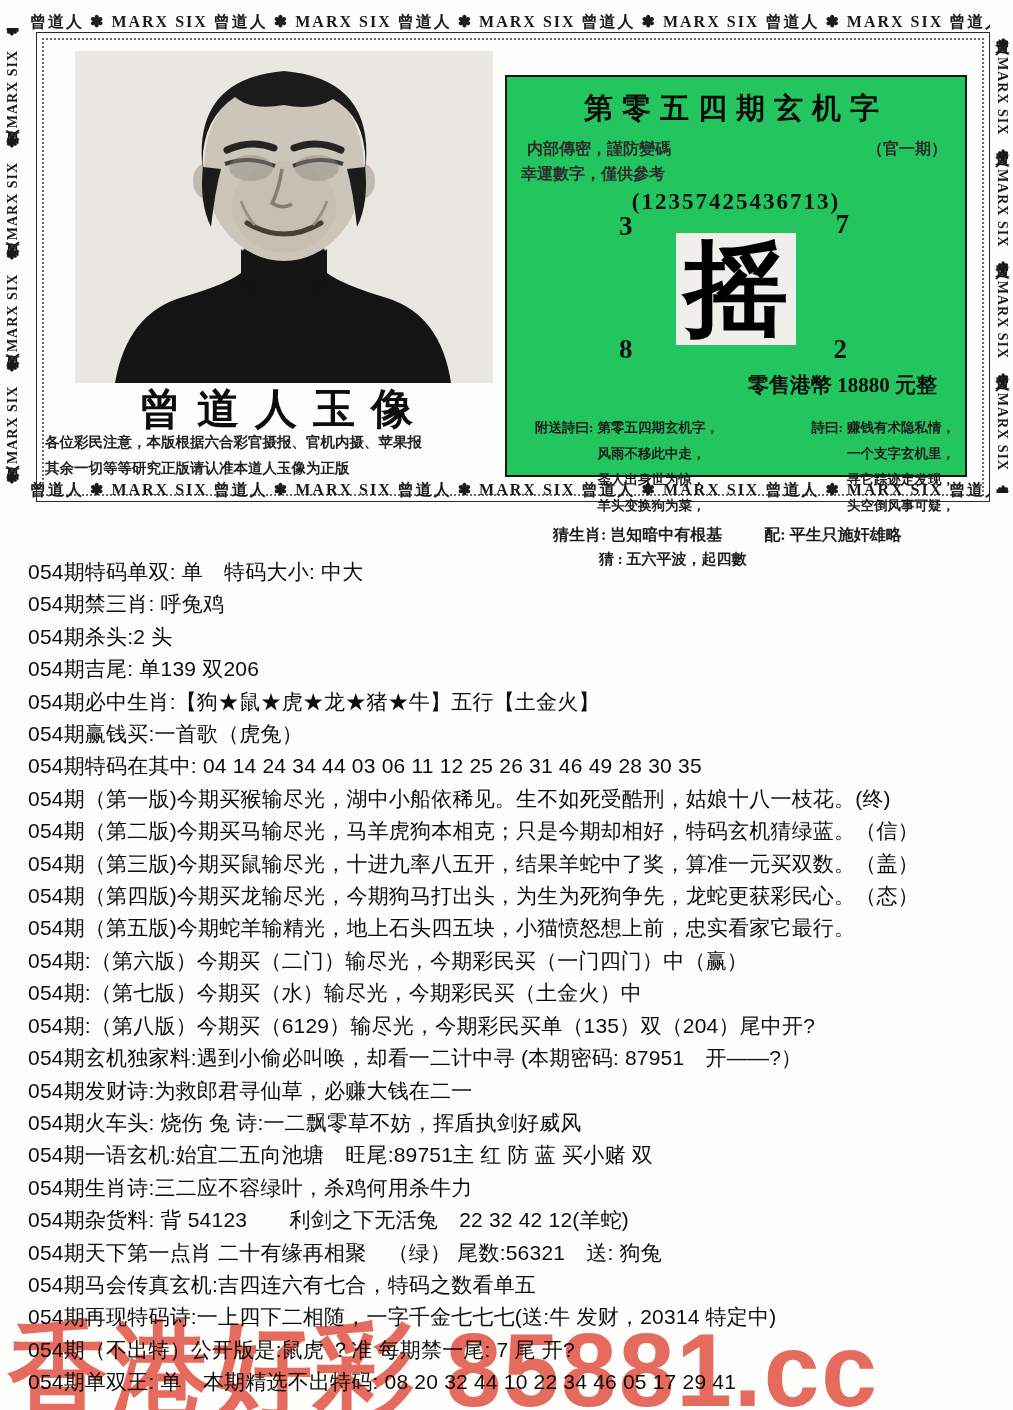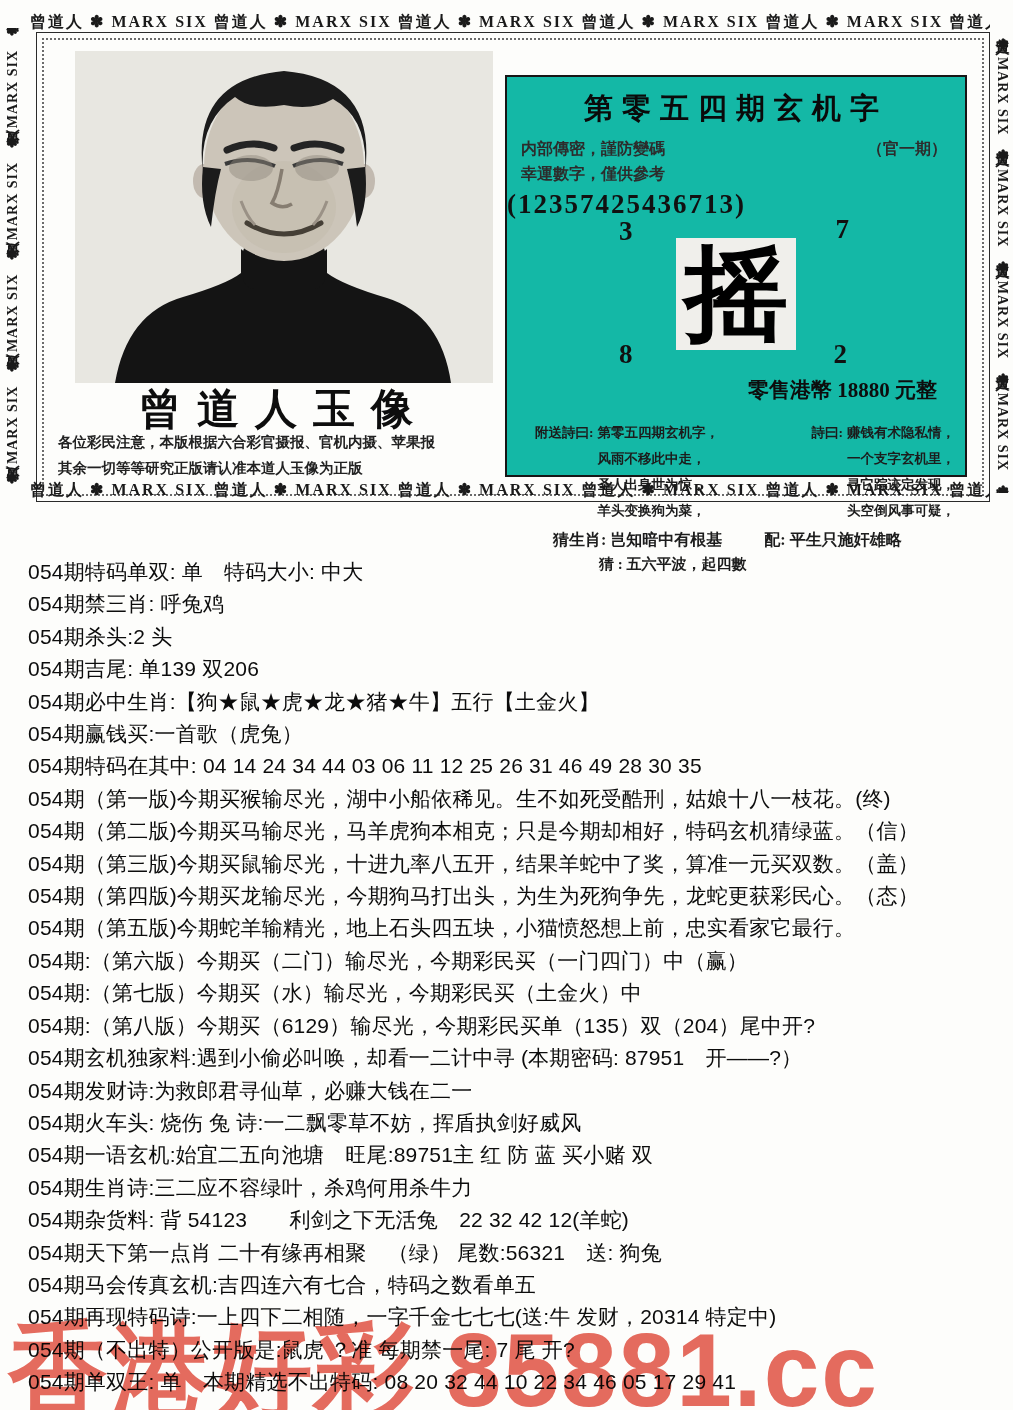--- a/index.html
+++ b/index.html
@@ -33,45 +33,45 @@
     content:"";position:absolute;inset:5px;border:2px dotted #6b6b6b;pointer-events:none;
   }
   .photo-wrap{position:absolute;left:38px;top:18px;width:418px;height:332px;}
   .photo-wrap svg{display:block;width:100%;height:100%;}
   .caption{
     position:absolute;left:38px;top:348px;width:418px;text-align:center;
     font-family:"Liberation Serif",serif;font-weight:bold;font-size:42px;
     letter-spacing:16px;color:#0d0d0d;white-space:nowrap;
   }
   .note{
-    position:absolute;left:21px;width:460px;font-size:14.5px;font-weight:bold;
+    position:absolute;left:8px;width:460px;font-size:14.5px;font-weight:bold;
     color:#222;white-space:nowrap;font-family:"Liberation Serif",serif;
   }
   .note.n1{top:400px;}
   .note.n2{top:426px;}
   
   .mbox{
     position:absolute;left:468px;top:42px;width:458px;height:398px;
-    border:2px solid #161616;background:#14b8a6;
+    border:2px solid #161616;background:#22c55e;
   }
   .mtitle{
     margin-top:12px;text-align:center;font-family:"Liberation Serif",serif;
     font-weight:bold;font-size:29px;letter-spacing:9px;color:#0a0a0a;white-space:nowrap;
   }
   .mrow{
-    display:flex;justify-content:space-between;padding:10px 18px 0 14px;
+    display:flex;justify-content:space-between;padding:10px 18px 0 20px;
     font-size:16px;font-weight:bold;color:#2c2c2c;font-family:"Liberation Serif",serif;
   }
   .mline{
     padding:4px 0 0 14px;font-size:16px;font-weight:bold;color:#2c2c2c;
     font-family:"Liberation Serif",serif;
   }
   .mnums{
-    text-align:left;margin-top:4px;font-family:"Liberation Serif",serif;
-    font-weight:bold;font-size:27px;letter-spacing:2px;color:#111;
+    text-align:center;margin-top:4px;font-family:"Liberation Serif",serif;
+    font-weight:bold;font-size:23px;letter-spacing:2px;color:#111;
   }
   .shake{position:relative;width:270px;height:148px;margin:0 auto;}
   .shake .big{
     position:absolute;left:50%;top:50%;transform:translate(-50%,-50%);
     font-family:"Liberation Serif",serif;font-weight:bold;font-size:104px;
     line-height:1;color:#000;background:#f0efeb;padding:4px 8px;
   }
   .shake .c{
     position:absolute;font-family:"Liberation Serif",serif;font-weight:bold;
     font-size:27px;color:#111;

